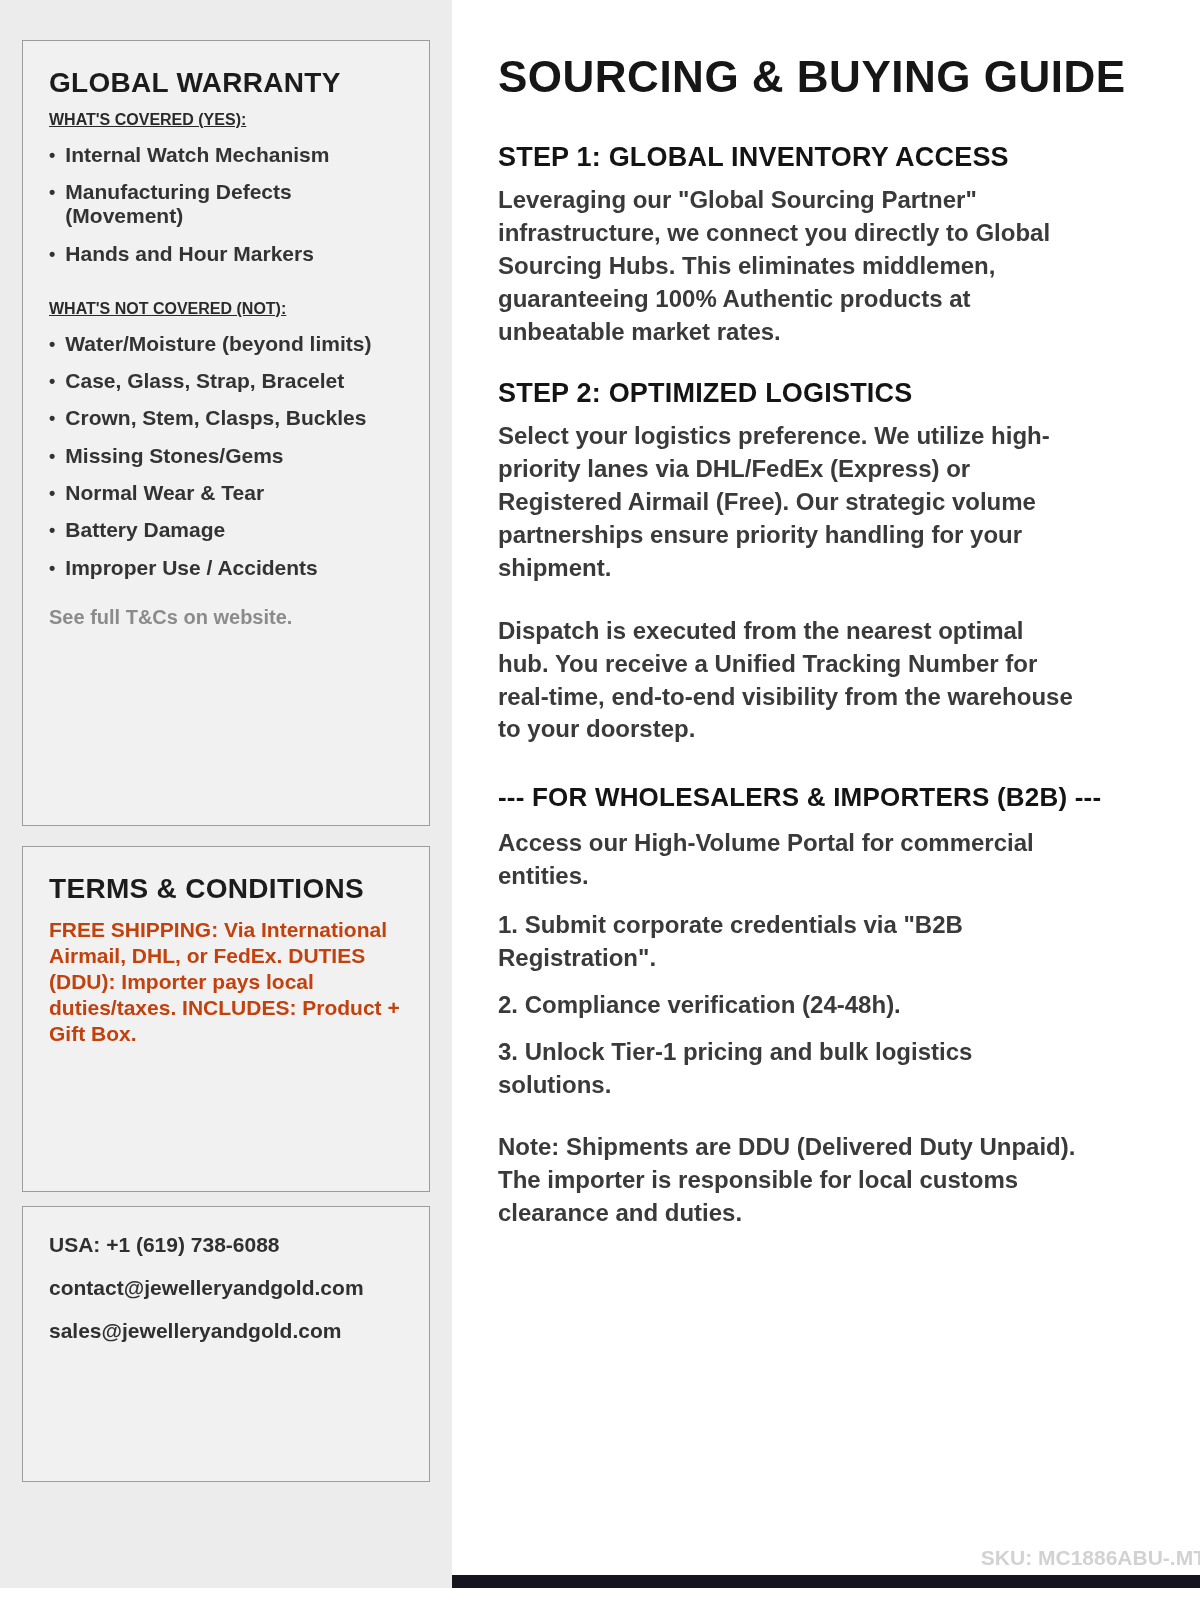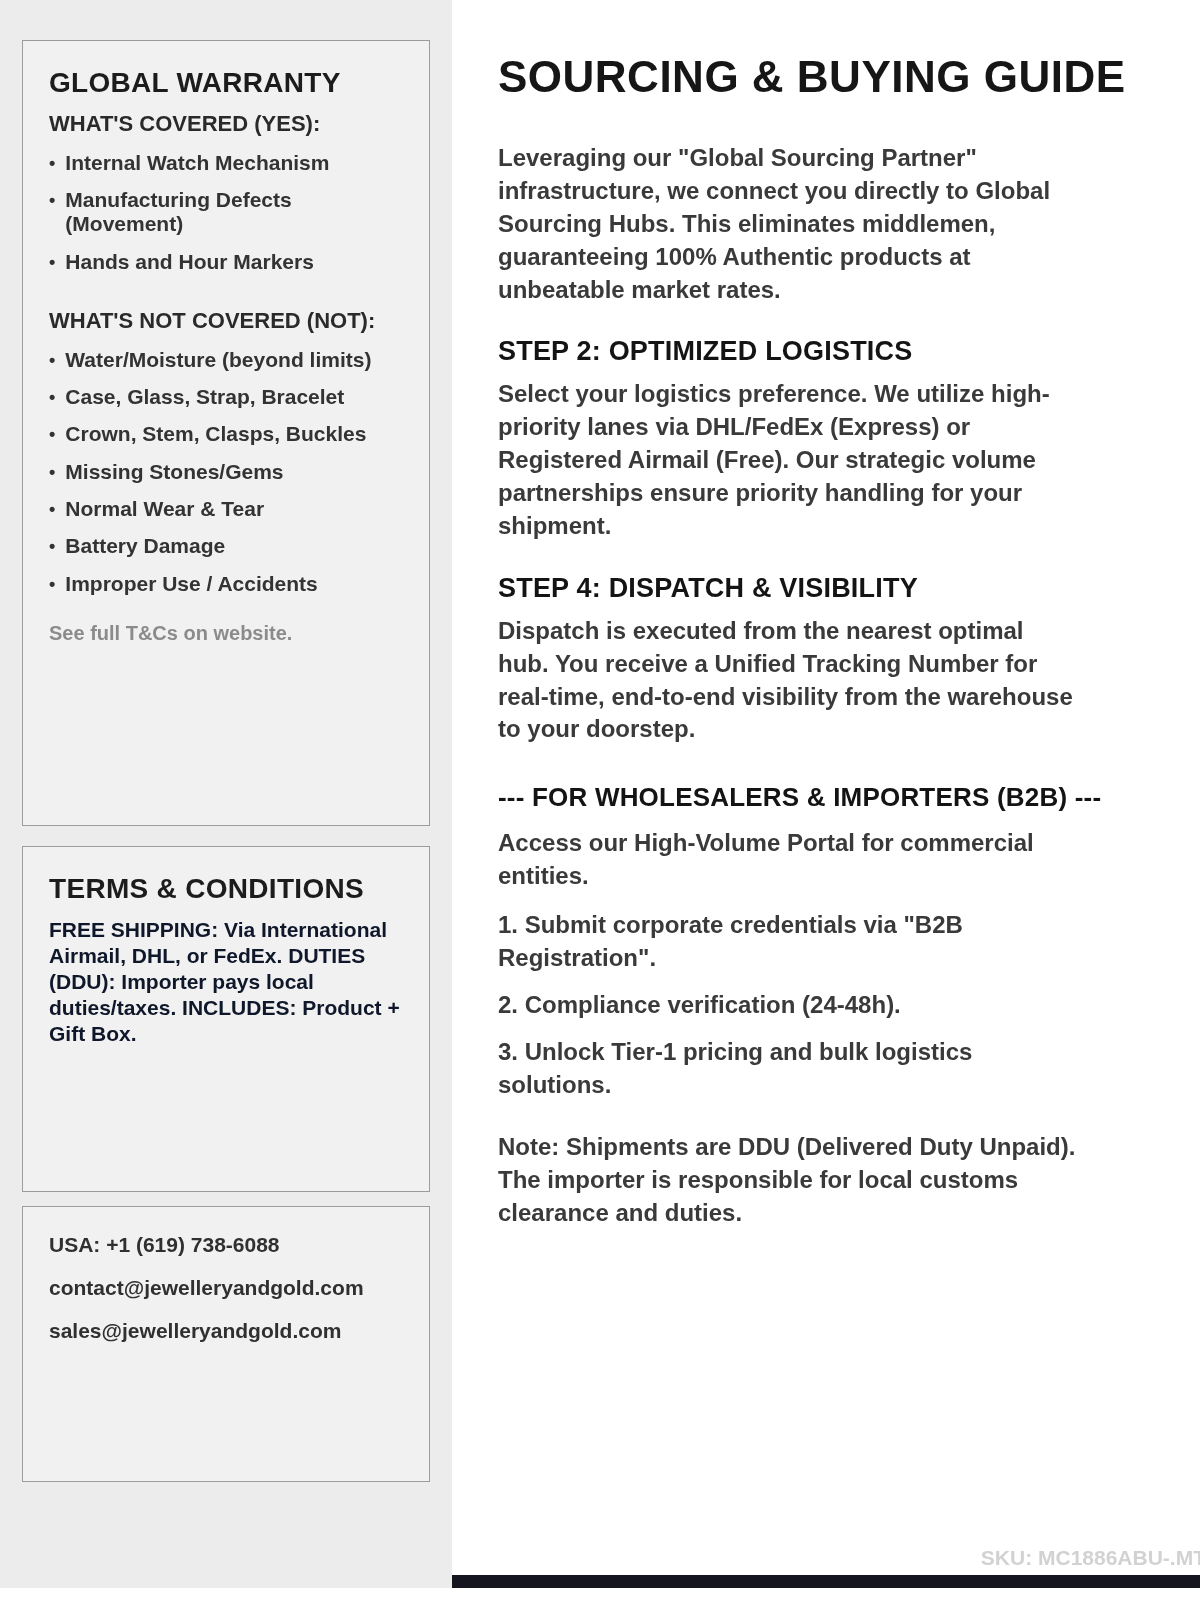--- a/index.html
+++ b/index.html
@@ -25,35 +25,35 @@
   }
   .box-warranty { height:786px; }
   .box-terms    { height:346px; }
   .box-contact  { height:276px; margin-top:-6px; }
 
   .box h2 {
     font-size:28px; font-weight:800; color:#1c1c1c;
     letter-spacing:0.3px; margin-bottom:12px;
   }
   .sub-head {
-    font-size:22px; font-weight:700; color:#2a2a2a; margin-bottom:14px;
+    font-size:16px; font-weight:700; color:#2a2a2a; margin-bottom:14px;text-decoration:underline;
   }
   .sub-head.second { margin-top:34px; }
   ul.bullets { list-style:none; }
   ul.bullets li {
     display:flex; gap:10px; align-items:flex-start;
     font-size:21px; font-weight:600; color:#333333;
     line-height:1.15; margin-bottom:13px;
   }
   ul.bullets .dot { font-size:18px; line-height:1.35; color:#333333; }
   .footnote {
     margin-top:26px; font-size:20px; font-weight:600; color:#8b8b8b;
   }
   .terms-body {
-    font-size:21px; font-weight:600; color:#0f172a; line-height:1.24;
+    font-size:21px; font-weight:600; color:#c2410c; line-height:1.24;
   }
   .contact-line {
     font-size:21px; font-weight:700; color:#303030; margin-bottom:19px;
   }
 
   
   .main {
     position:relative; flex:1; background:#ffffff;
     padding:52px 50px 0 46px;
   }
@@ -155,31 +155,31 @@
       <p class="contact-line">contact@jewelleryandgold.com</p>
       <p class="contact-line">sales@jewelleryandgold.com</p>
     </section>
 
   </aside>
 
   <main class="main">
     <h1 class="main-title">SOURCING &amp; BUYING GUIDE</h1>
 
     <section class="step">
+      <h2>STEP 1: GLOBAL INVENTORY ACCESS</h2>
       <p>Leveraging our "Global Sourcing Partner" infrastructure, we connect you directly to Global Sourcing Hubs. This eliminates middlemen, guaranteeing 100% Authentic products at unbeatable market rates.</p>
     </section>
 
     <section class="step">
       <h2>STEP 2: OPTIMIZED LOGISTICS</h2>
       <p>Select your logistics preference. We utilize high-priority lanes via DHL/FedEx (Express) or Registered Airmail (Free). Our strategic volume partnerships ensure priority handling for your shipment.</p>
     </section>
 
 
     <section class="step">
-      <h2>STEP 4: DISPATCH &amp; VISIBILITY</h2>
       <p>Dispatch is executed from the nearest optimal hub. You receive a Unified Tracking Number for real-time, end-to-end visibility from the warehouse to your doorstep.</p>
     </section>
 
     <section class="b2b">
       <h2>--- FOR WHOLESALERS &amp; IMPORTERS (B2B) ---</h2>
       <p class="b2b-intro">Access our High-Volume Portal for commercial entities.</p>
       <p class="b2b-step">1. Submit corporate credentials via "B2B Registration".</p>
       <p class="b2b-step">2. Compliance verification (24-48h).</p>
       <p class="b2b-step">3. Unlock Tier-1 pricing and bulk logistics solutions.</p>
       <p class="b2b-note">Note: Shipments are DDU (Delivered Duty Unpaid). The importer is responsible for local customs clearance and duties.</p>

